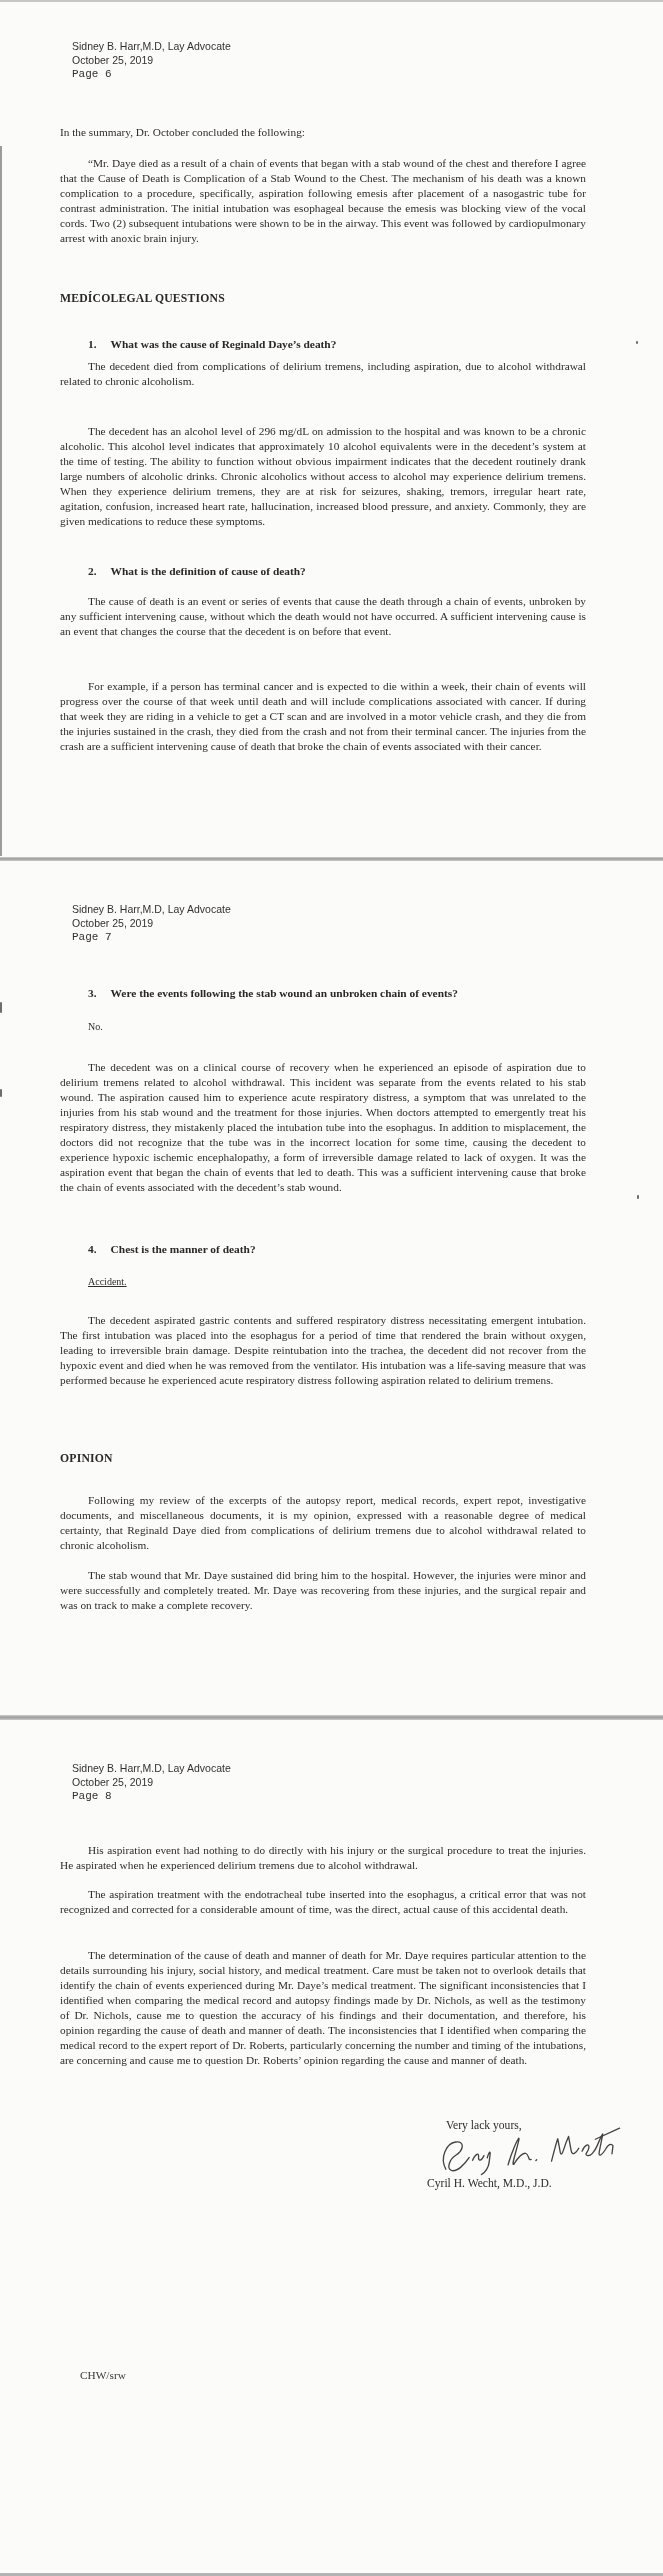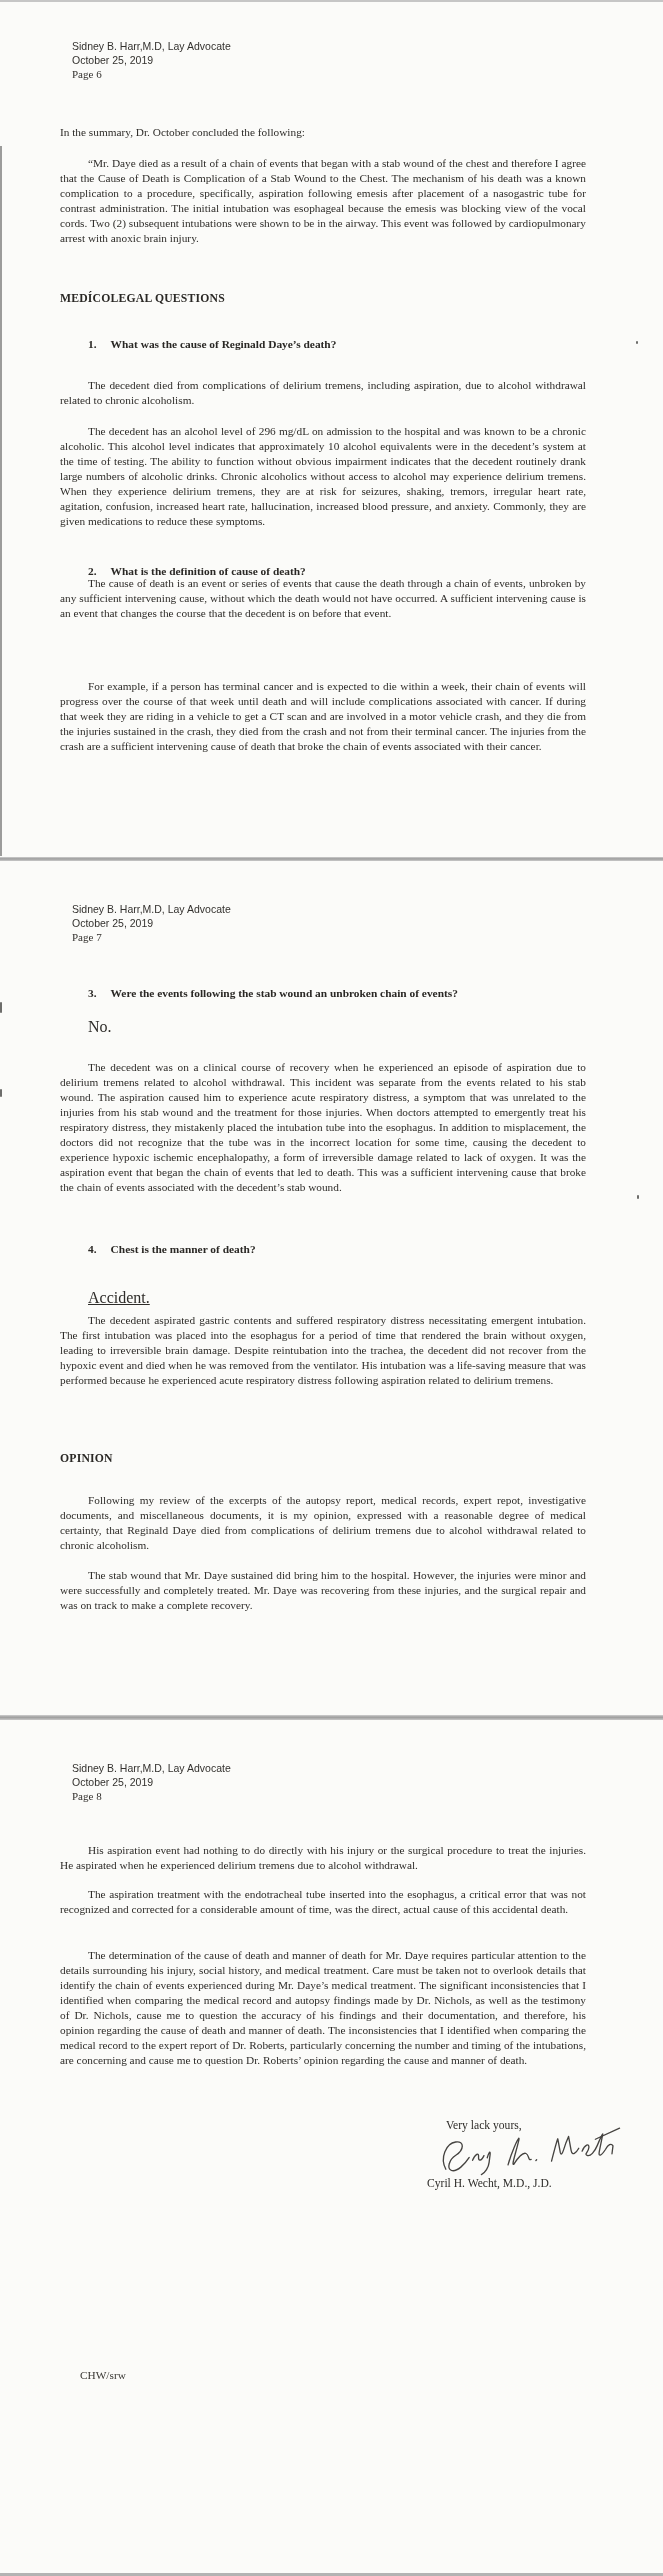--- a/index.html
+++ b/index.html
@@ -25,37 +25,37 @@
   .bottom-line{width:664px;height:3.1px;background:#b3b3b3;}
   .page-header{
     position:absolute;
     font-family:"Liberation Sans","DejaVu Sans",sans-serif;
     font-size:10.5px;
     line-height:14px;
     color:#33312e;
     white-space:nowrap;
   }
   .page-header .hdr-serif{
-    font-family:Liberation Serif, serif;
+    font-family:Liberation Mono, monospace;
     font-size:11px;
   }
   .body-text{
     position:absolute;
     left:60px;
     width:526px;
     font-size:11.3px;
     line-height:15px;
     text-align:justify;
     color:#2e2c29;
   }
   .indent{text-indent:28px;}
   .short-answer{
     position:absolute;
     left:88px;
-    font-size:16px;
+    font-size:10px;
     line-height:15px;
     color:#2e2c29;
   }
   .section-heading{
     position:absolute;
     left:60px;
     font-size:11.7px;
     font-weight:bold;
     letter-spacing:0.2px;
     color:#2a2825;
@@ -115,28 +115,28 @@
 
     <p class="body-text" style="top:112px;">In the summary, Dr. October concluded the following:</p>
     <p class="body-text indent" style="top:143px;">“Mr. Daye died as a result of a chain of events that began with a stab wound of the chest and therefore I agree that the Cause of Death is Complication of a Stab Wound to the Chest. The mechanism of his death was a known complication to a procedure, specifically, aspiration following emesis after placement of a nasogastric tube for contrast administration. The initial intubation was esophageal because the emesis was blocking view of the vocal cords. Two (2) subsequent intubations were shown to be in the airway. This event was followed by cardiopulmonary arrest with anoxic brain injury.</p>
 
     <div class="section-heading" style="top:290px;">MEDÍCOLEGAL QUESTIONS</div>
 
     <div class="question" style="top:336px;">
       <span class="q-num">1.</span>
       <span class="q-text">What was the cause of Reginald Daye’s death?</span>
     </div>
-    <p class="body-text indent" style="top:365px;">The decedent died from complications of delirium tremens, including aspiration, due to alcohol withdrawal related to chronic alcoholism.</p>
+    <p class="body-text indent" style="top:346px;">The decedent died from complications of delirium tremens, including aspiration, due to alcohol withdrawal related to chronic alcoholism.</p>
     <p class="body-text indent" style="top:411px;">The decedent has an alcohol level of 296 mg/dL on admission to the hospital and was known to be a chronic alcoholic. This alcohol level indicates that approximately 10 alcohol equivalents were in the decedent’s system at the time of testing. The ability to function without obvious impairment indicates that the decedent routinely drank large numbers of alcoholic drinks.  Chronic alcoholics without access to alcohol may experience delirium tremens. When they experience delirium tremens, they are at risk for seizures, shaking, tremors, irregular heart rate, agitation, confusion, increased heart rate, hallucination, increased blood pressure, and anxiety. Commonly, they are given medications to reduce these symptoms.</p>
 
     <div class="question" style="top:563px;">
       <span class="q-num">2.</span>
       <span class="q-text">What is the definition of cause of death?</span>
     </div>
-    <p class="body-text indent" style="top:563px;">The cause of death is an event or series of events that cause the death through a chain of events, unbroken by any sufficient intervening cause, without which the death would not have occurred. A sufficient intervening cause is an event that changes the course that the decedent is on before that event.</p>
+    <p class="body-text indent" style="top:581px;">The cause of death is an event or series of events that cause the death through a chain of events, unbroken by any sufficient intervening cause, without which the death would not have occurred. A sufficient intervening cause is an event that changes the course that the decedent is on before that event.</p>
     <p class="body-text indent" style="top:666px;">For example, if a person has terminal cancer and is expected to die within a week, their chain of events will progress over the course of that week until death and will include complications associated with cancer. If during that week they are riding in a vehicle to get a CT scan and are involved in a motor vehicle crash, and they die from the injuries sustained in the crash, they died from the crash and not from their terminal cancer. The injuries from the crash are a sufficient intervening cause of death that broke the chain of events associated with their cancer.</p>
   </section>
 
   <div class="page-sep"></div>
 
   <section class="page" style="height:854px;">
     <div class="speck" style="left:0;top:141px;width:2.3px;height:11px;"></div>
     <div class="speck" style="left:0;top:228px;width:2.3px;height:7.8px;"></div>
     <div class="speck" style="left:637px;top:334px;width:2.3px;height:3.9px;"></div>
 
@@ -150,21 +150,21 @@
       <span class="q-num">3.</span>
       <span class="q-text">Were the events following the stab wound an unbroken chain of events?</span>
     </div>
     <div class="short-answer" style="top:158px;">No.</div>
     <p class="body-text indent" style="top:187px;">The decedent was on a clinical course of recovery when he experienced an episode of aspiration due to delirium tremens related to alcohol withdrawal. This incident was separate from the events related to his stab wound.  The aspiration caused him to experience acute respiratory distress, a symptom that was unrelated to the injuries from his stab wound and the treatment for those injuries. When doctors attempted to emergently treat his respiratory distress, they mistakenly placed the intubation tube into the esophagus. In addition to misplacement, the doctors did not recognize that the tube was in the incorrect location for some time, causing the decedent to experience hypoxic ischemic encephalopathy, a form of irreversible damage related to lack of oxygen. It was the aspiration event that began the chain of events that led to death. This was a sufficient intervening cause that broke the chain of events associated with the decedent’s stab wound.</p>
 
     <div class="question" style="top:382px;">
       <span class="q-num">4.</span>
       <span class="q-text">Chest is the manner of death?</span>
     </div>
-    <div class="short-answer" style="top:429px;text-decoration:underline;">Accident.</div>
+    <div class="short-answer" style="top:413px;text-decoration:underline;">Accident.</div>
     <p class="body-text indent" style="top:440px;">The decedent aspirated gastric contents and suffered respiratory distress necessitating emergent intubation. The first intubation was placed into the esophagus for a period of time that rendered the brain without oxygen, leading to irreversible brain damage. Despite reintubation into the trachea, the decedent did not recover from the hypoxic event and died when he was removed from the ventilator. His intubation was a life-saving measure that was performed because he experienced acute respiratory distress following aspiration related to delirium tremens.</p>
 
     <div class="section-heading" style="top:591px;">OPINION</div>
     <p class="body-text indent" style="top:620px;">Following my review of the excerpts of the autopsy report, medical records, expert repot, investigative documents, and miscellaneous documents, it is my opinion, expressed with a reasonable degree of medical certainty, that Reginald Daye died from complications of delirium tremens due to alcohol withdrawal related to chronic alcoholism.</p>
     <p class="body-text indent" style="top:695px;">The stab wound that Mr. Daye sustained did bring him to the hospital. However, the injuries were minor and were successfully and completely treated. Mr. Daye was recovering from these injuries, and the surgical repair and was on track to make a complete recovery.</p>
   </section>
 
   <div class="page-sep"></div>
 
   <section class="page" style="height:853px;">

